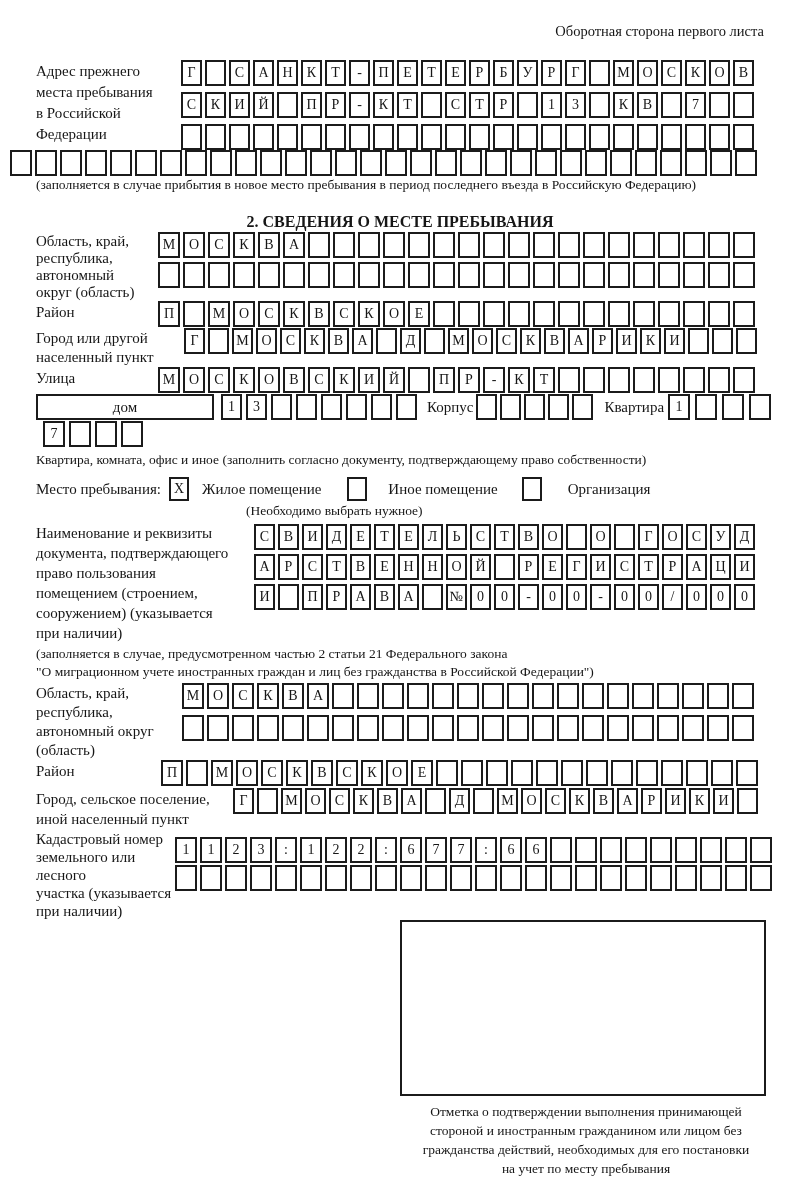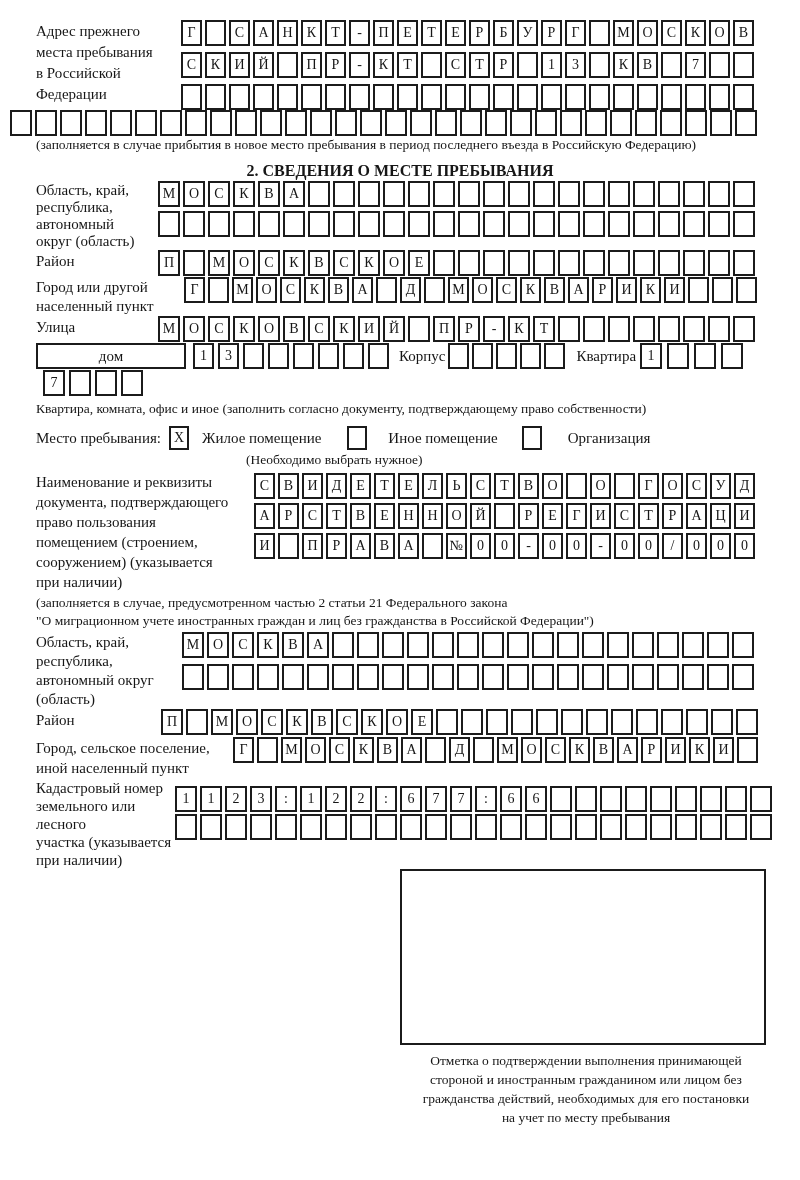--- a/index.html
+++ b/index.html
@@ -48,20 +48,21 @@
   .mesto { display: flex; align-items: center; font-size: 15px; }
 
   .stampbox { width: 366px; height: 176px; border: 2px solid #1b1b1b; margin-left: 364px; background: #fff; }
   .stampcap { margin-left: 352px; width: 396px; margin-top: 6px; text-align: center; font-size: 13.5px; line-height: 19px; white-space: pre-line; }
 </style>
 </head>
 <body>
 
 <div class="page">
 
+  <div class="corner">Оборотная сторона первого листа</div>
 
   <div class="frow" style="margin-top:20px">
     <div class="flabel" style="width:145px">Адрес прежнего
 места пребывания
 в Российской
 Федерации</div>
     <div class="crows mb6">
       <div class="cellrow cw21">
           <div class="cell">Г</div>
           <div class="cell"></div>
@@ -169,21 +170,21 @@
       <div class="cell"></div>
       <div class="cell"></div>
       <div class="cell"></div>
       <div class="cell"></div>
       <div class="cell"></div>
       <div class="cell"></div>
       <div class="cell"></div>
     </div>
   <div class="note" style="margin-top:2px">(заполняется в случае прибытия в новое место пребывания в период последнего въезда в Российскую Федерацию)</div>
 
-  <div class="h-bold" style="margin-top:9px">2. СВЕДЕНИЯ О МЕСТЕ ПРЕБЫВАНИЯ</div>
+  <div class="h-bold" style="margin-top:20px">2. СВЕДЕНИЯ О МЕСТЕ ПРЕБЫВАНИЯ</div>
 
   <div class="frow">
     <div class="flabel" style="width:122px;line-height:17px">Область, край,
 республика,
 автономный
 округ (область)</div>
     <div class="crows">
       <div class="cellrow">
           <div class="cell">М</div>
           <div class="cell">О</div>
@@ -324,21 +325,21 @@
         <div class="cell"></div>
         <div class="cell"></div>
         <div class="cell"></div>
         <div class="cell"></div>
         <div class="cell"></div>
         <div class="cell"></div>
       </div>
   </div>
 
   <div class="frow" style="margin-top:1px;align-items:flex-start">
-    <div class="widebox" style="width:150px">дом</div>
+    <div class="widebox" style="width:178px">дом</div>
     <div class="cellrow cw21 g4" style="margin-left:7px">
         <div class="cell">1</div>
         <div class="cell">3</div>
         <div class="cell"></div>
         <div class="cell"></div>
         <div class="cell"></div>
         <div class="cell"></div>
         <div class="cell"></div>
         <div class="cell"></div>
       </div>

